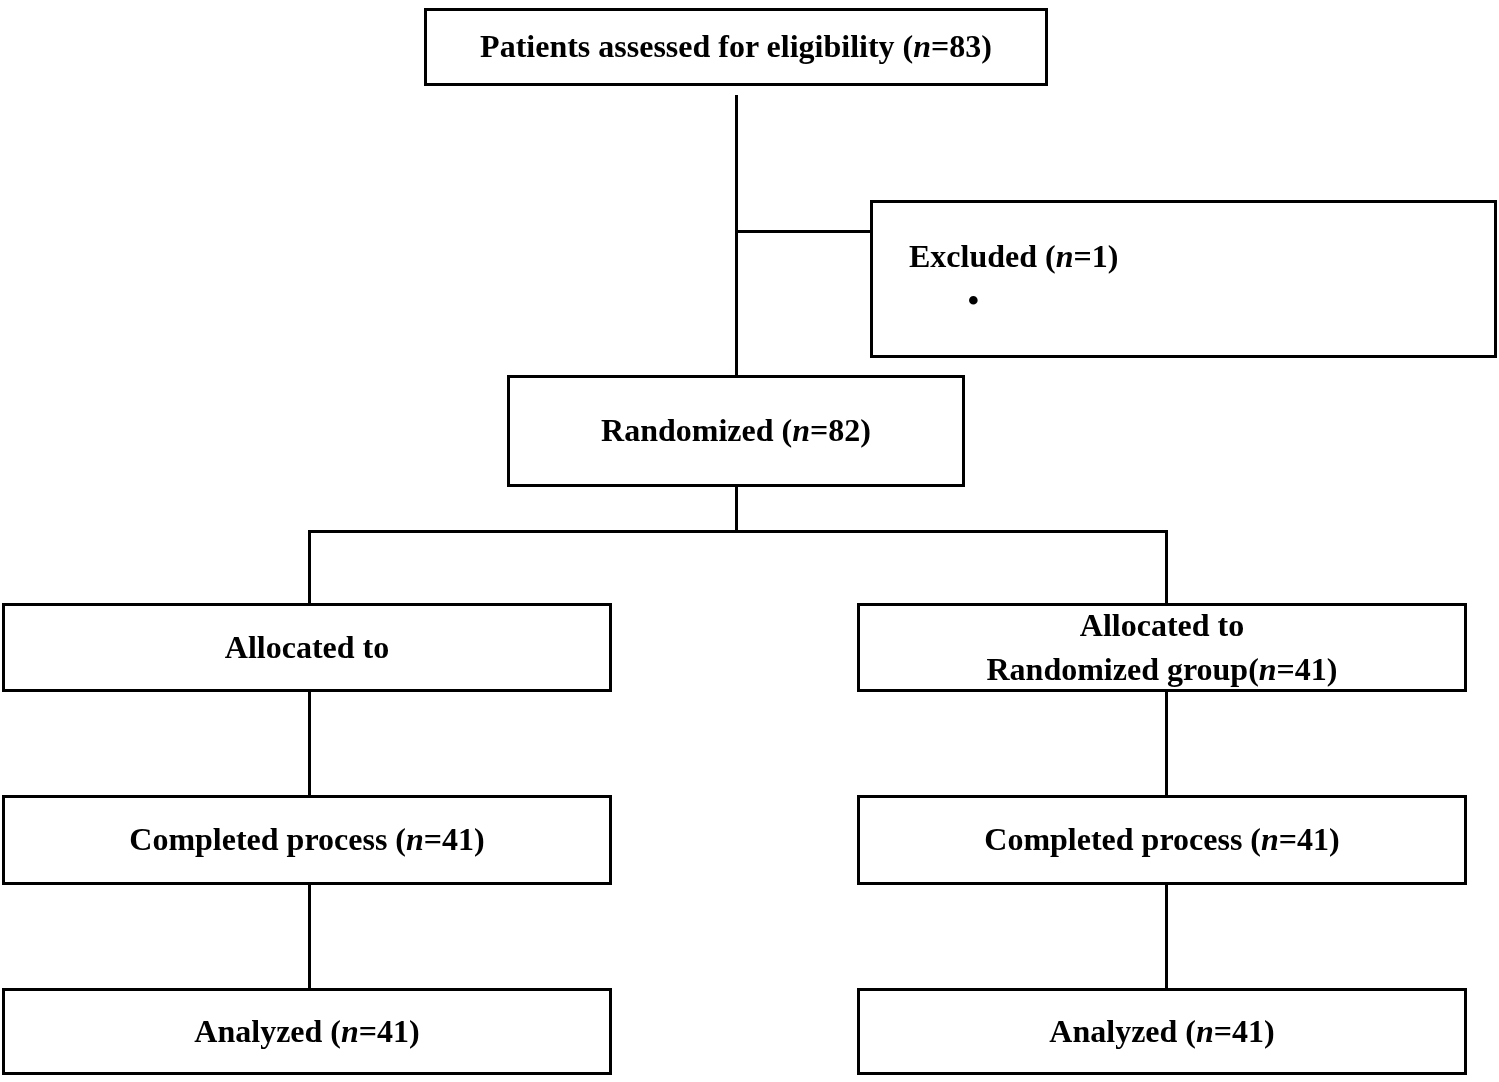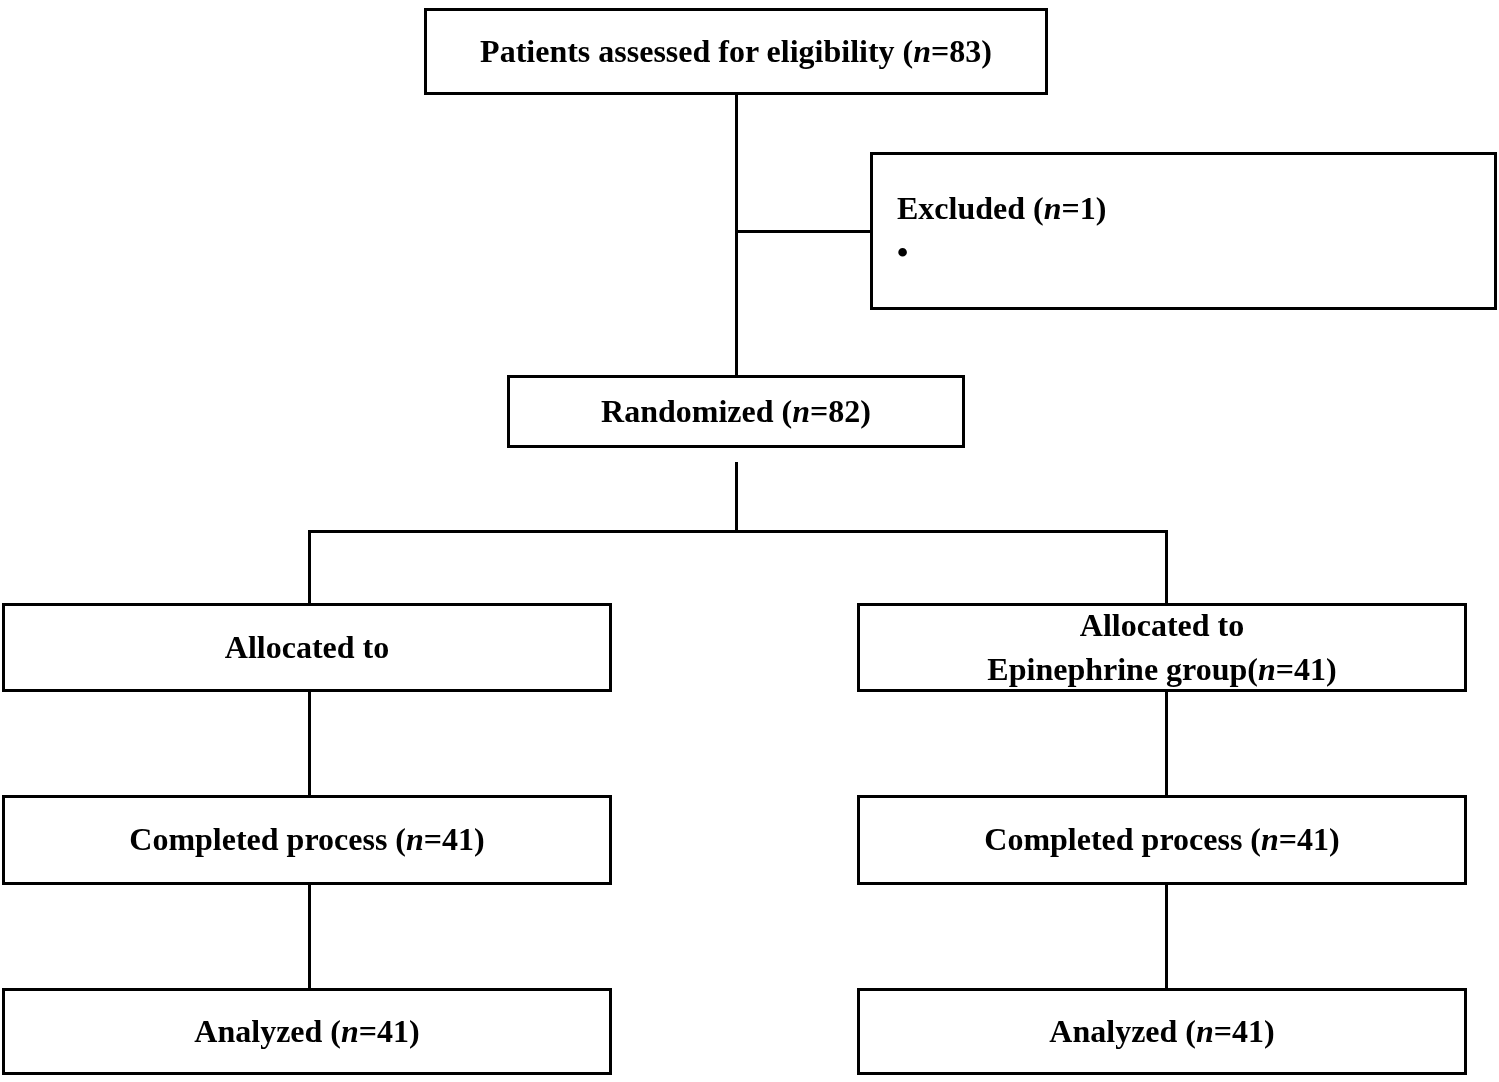--- a/index.html
+++ b/index.html
@@ -25,23 +25,24 @@
     flex-direction: column;
     align-items: center;
     justify-content: center;
     text-align: center;
     font-weight: bold;
     font-size: 32px;
     line-height: 1.36;
   }
   .box.left-align {
     align-items: flex-start;
-    text-align: left;
-    padding-left: 24px;
+    text-align: right;
+    padding-left: 36px;
     padding-right: 8px;
+    margin-top: 48px;
   }
   .line {
     position: absolute;
     background: #000000;
   }
   .line.v { width: 3px; }
   .line.h { height: 3px; }
   .bullet-row { display: flex; }
   .bullet-glyph {
     display: inline-block;
@@ -59,42 +60,42 @@
   <div class="line h" style="left:735px; top:230px; width:135px;"></div>
   <div class="line v" style="left:735px; top:462px; height:70px;"></div>
   <div class="line h" style="left:308px; top:530px; width:860px;"></div>
   <div class="line v" style="left:308px;  top:530px; height:73px;"></div>
   <div class="line v" style="left:1165px; top:530px; height:73px;"></div>
   <div class="line v" style="left:308px;  top:692px; height:103px;"></div>
   <div class="line v" style="left:1165px; top:692px; height:103px;"></div>
   <div class="line v" style="left:308px;  top:885px; height:103px;"></div>
   <div class="line v" style="left:1165px; top:885px; height:103px;"></div>
 
-  <div class="box" style="left:424px; top:8px; width:624px; height:87px;">
+  <div class="box" style="left:424px; top:8px; width:624px; height:78px;">
     <span><span>Patients assessed for eligibility (</span><i>n</i><span>=83)</span></span>
   </div>
 
   <div class="box left-align" style="left:870px; top:152px; width:627px; height:158px;">
     <span><span>Excluded (</span><i>n</i><span>=1)</span></span>
     <span class="bullet-row">
       <span class="bullet-glyph">•</span>
     </span>
   </div>
 
-  <div class="box" style="left:507px; top:375px; width:458px; height:73px;">
+  <div class="box" style="left:507px; top:375px; width:458px; height:112px;">
     <span><span>Randomized (</span><i>n</i><span>=82)</span></span>
   </div>
 
   <div class="box" style="left:2px; top:603px; width:610px; height:89px;">
     <span>Allocated to</span>
   </div>
 
   <div class="box" style="left:857px; top:603px; width:610px; height:89px;">
     <span>Allocated to</span>
-    <span><span>Epinephrine group(</span><i>n</i><span>=41)</span></span>
+    <span><span>Randomized group(</span><i>n</i><span>=41)</span></span>
   </div>
 
   <div class="box" style="left:2px; top:795px; width:610px; height:90px;">
     <span><span>Completed process (</span><i>n</i><span>=41)</span></span>
   </div>
 
   <div class="box" style="left:857px; top:795px; width:610px; height:90px;">
     <span><span>Completed process (</span><i>n</i><span>=41)</span></span>
   </div>
 

